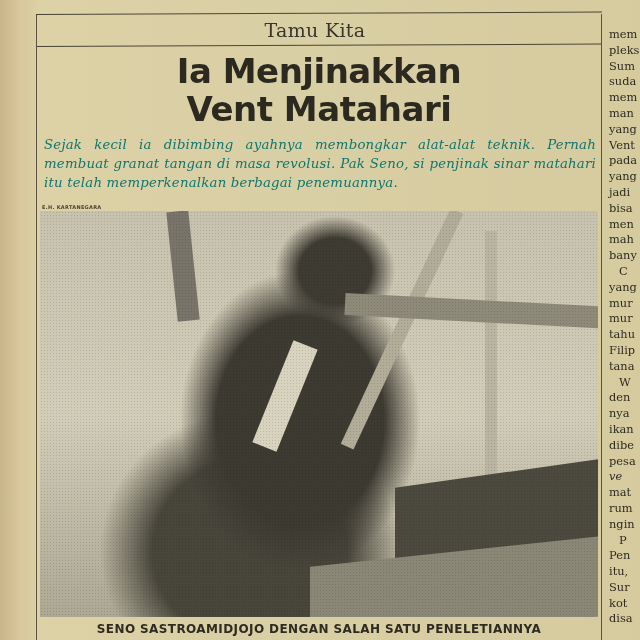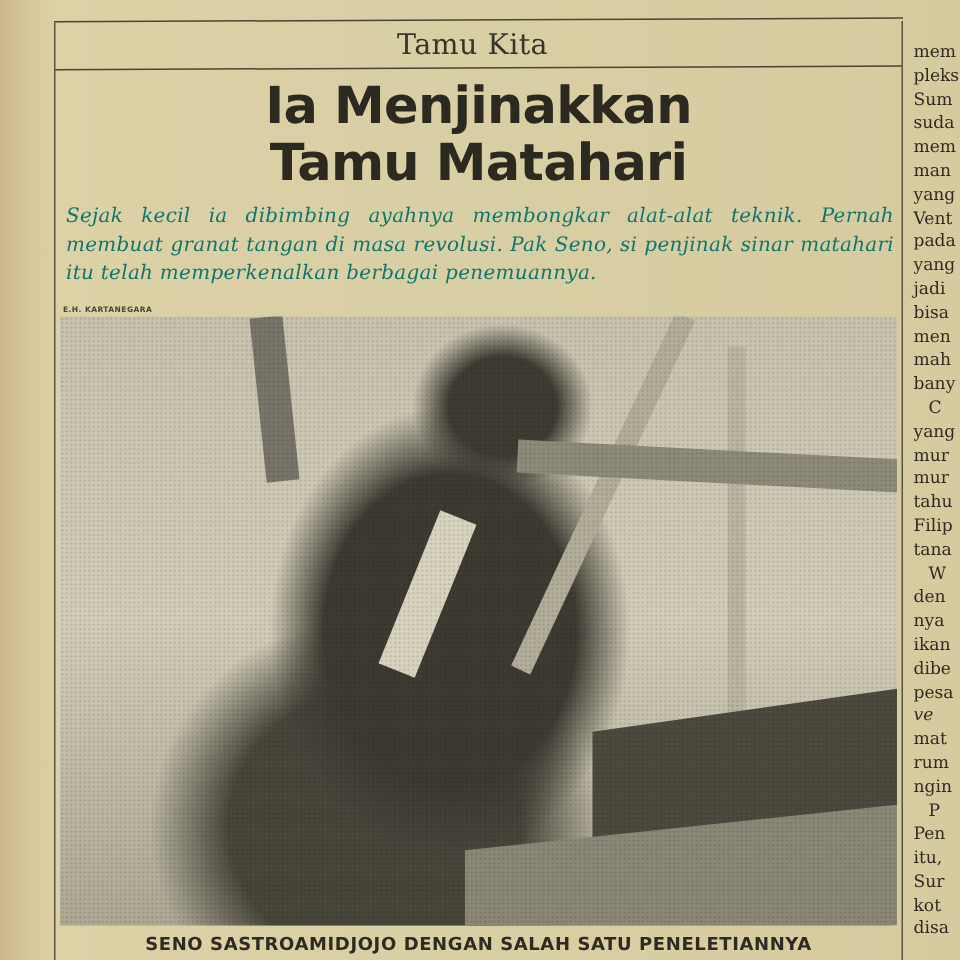--- a/index.html
+++ b/index.html
@@ -99,21 +99,21 @@
 <div class="page">
   <div class="frame-top"></div>
   <div class="frame-top2"></div>
   <div class="frame-left"></div>
   <div class="frame-right"></div>
 
   <div class="rubric">Tamu Kita</div>
 
   <div class="headline">
     <div>Ia Menjinakkan</div>
-    <div>Tamu Matahari</div>
+    <div>Vent Matahari</div>
   </div>
 
   <div class="lead">Sejak kecil ia dibimbing ayahnya membongkar alat-alat teknik. Pernah membuat granat tangan di masa revolusi. Pak Seno, si penjinak sinar matahari itu telah memperkenalkan berbagai penemuannya.</div>
 
   <div class="photo-credit">E.H. KARTANEGARA</div>
 
   <div class="photo" title="Man crouching beside a solar research apparatus">
     <div class="post1"></div>
     <div class="post2"></div>
     <div class="post3"></div>

